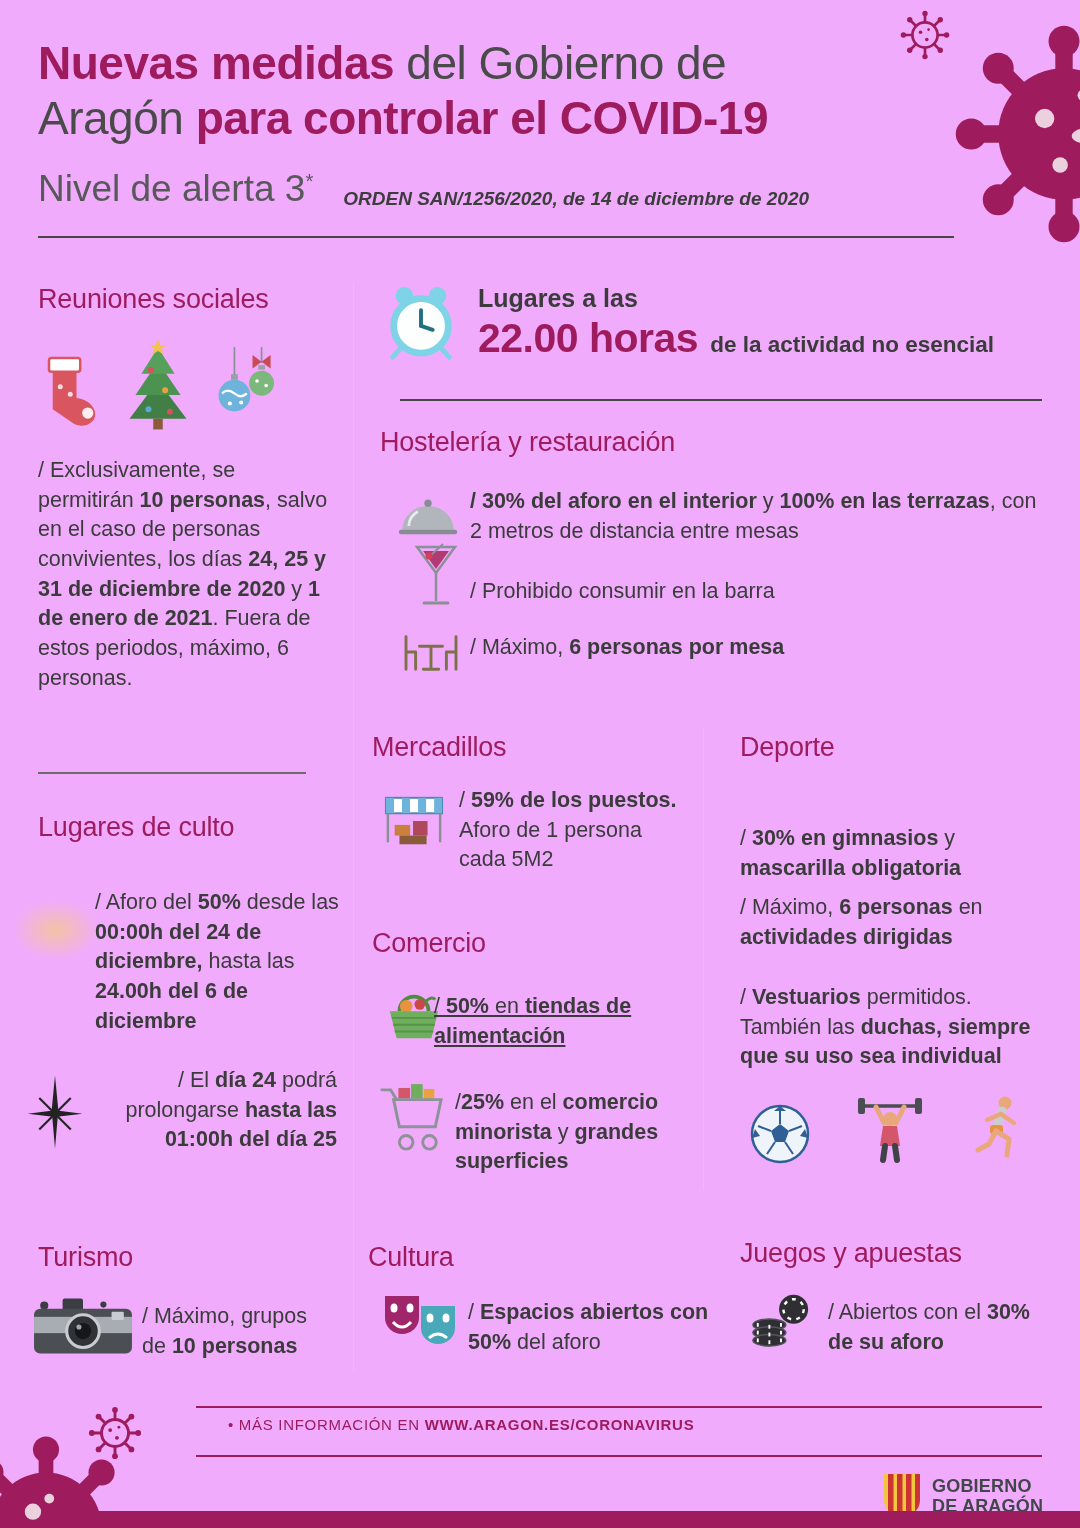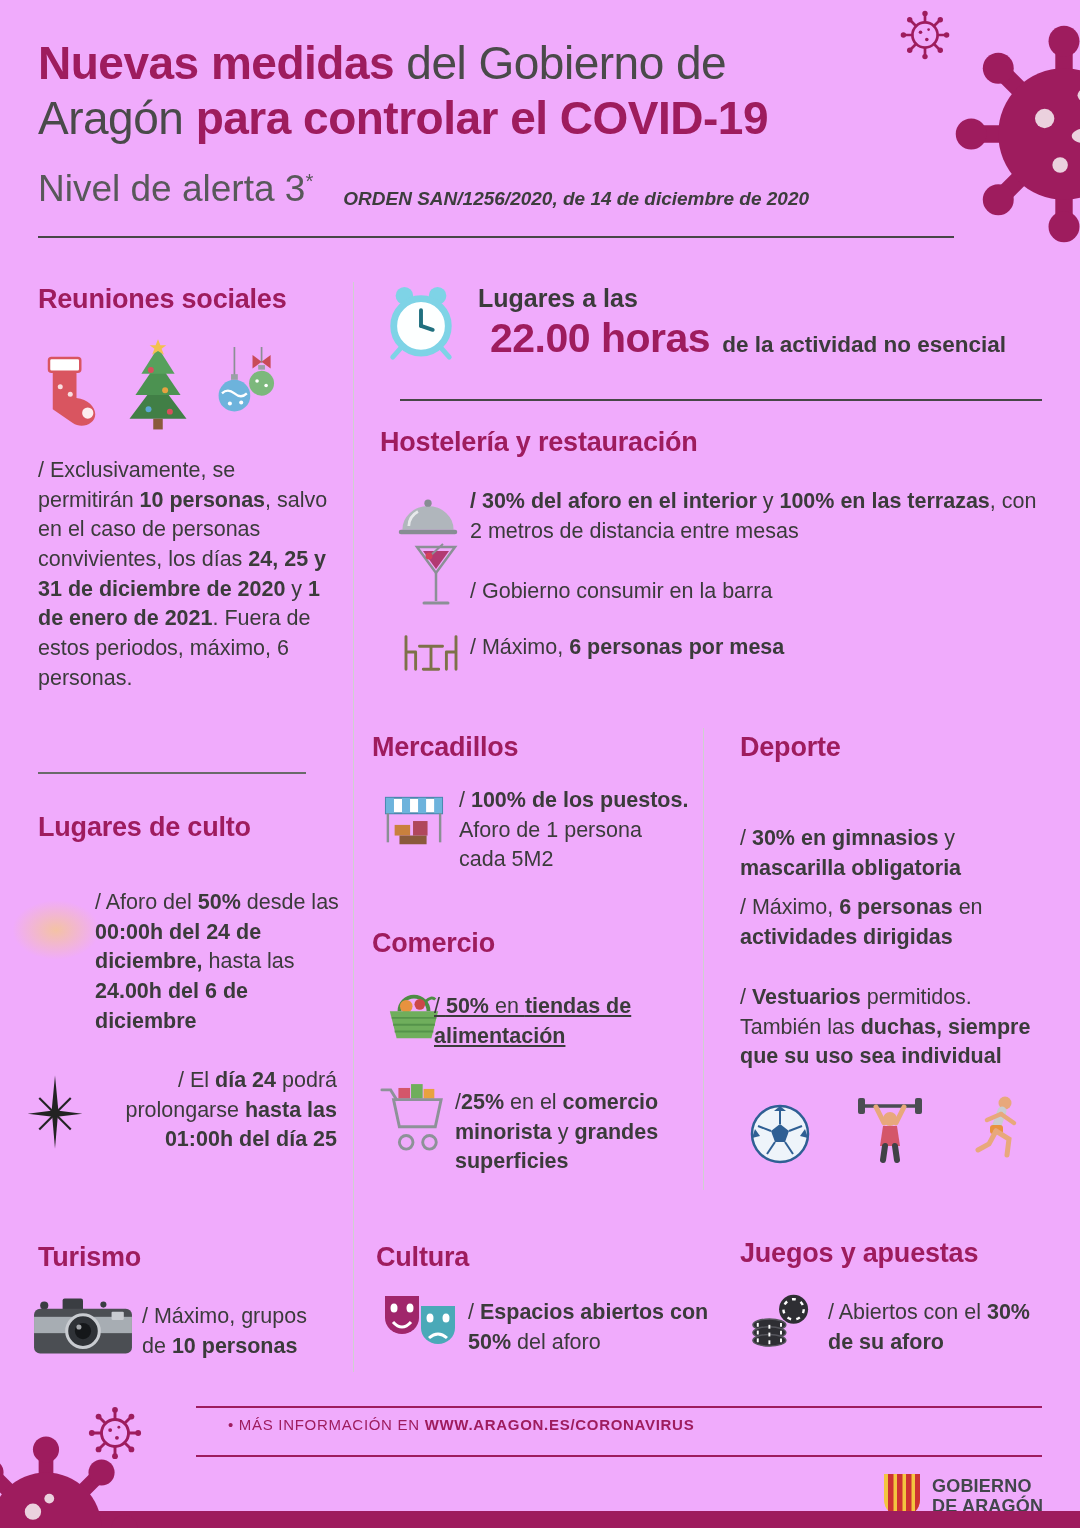--- a/index.html
+++ b/index.html
@@ -4,32 +4,32 @@
 <style>
   :root{ --accent:#9E1C5E; --dark:#3B3B3B; }
   *{margin:0;padding:0;box-sizing:border-box;}
   html,body{background:#ececec;}
   body{font-family:"Liberation Sans", sans-serif;}
   .page{position:relative;width:1080px;height:1528px;background:#f0abfc;overflow:hidden;margin:0 auto;}
   .ab{position:absolute;}
   .b{font-weight:700;}
   .m{color:var(--accent);}
   .title{font-size:46px;line-height:1.2;color:#4a4a4a;font-weight:400;letter-spacing:-0.5px;}
-  .h2{font-size:27px;font-weight:700;color:var(--accent);letter-spacing:-0.2px;}
+  .h2{font-size:27px;font-weight:400;color:var(--accent);letter-spacing:-0.2px;}
   .txt{font-size:21.5px;line-height:1.38;color:var(--dark);}
   .rule{background:#474747;height:2px;}
   .rule2{background:#6a6a6a;height:1.5px;}
   .vrule{background:#cfcfcf;width:1px;}
   .frule{background:var(--accent);height:2px;}
   .alert-level{font-size:37px;color:#58585a;}
   .alert-level sup{font-size:55%;vertical-align:super;}
   .order{font-size:19px;font-style:italic;font-weight:700;color:#3d3d3d;}
   .closure-l1{font-size:25px;font-weight:700;color:var(--dark);}
   .closure-l2{display:flex;align-items:baseline;gap:12px;margin-top:2px;}
-  .closure-time{font-size:41px;font-weight:700;color:var(--accent);letter-spacing:-0.5px;margin-left:12px;}
+  .closure-time{font-size:41px;font-weight:700;color:var(--accent);letter-spacing:-0.5px;}
   .closure-suffix{font-size:22.5px;font-weight:700;color:var(--dark);}
   .xmas-row{display:flex;align-items:flex-end;gap:22px;}
   .sports-row{display:flex;align-items:flex-end;gap:42px;}
   .finfo{font-size:15px;letter-spacing:0.7px;color:var(--accent);}
   .logo{display:flex;align-items:center;gap:10px;}
   .logo-text{font-size:18px;font-weight:700;color:#42464b;line-height:1.12;letter-spacing:0.2px;}
   .glow{background:radial-gradient(ellipse at center, rgba(247,214,92,0.55), rgba(247,214,92,0) 70%);}
   .bottom-bar{background:var(--accent);}
 </style>
 </head>
@@ -215,21 +215,21 @@
   <div class="ab txt" style="left:470px;top:487px;width:578px;"><span class="b">/ 30% del aforo en el interior</span><span> y </span><span class="b">100% en las terrazas</span><span>, con 2 metros de distancia entre mesas</span></div>
 
   <svg class="ab" style="left:414px;top:543px;" width="44" height="72" viewBox="0 0 44 72">
     <polygon points="3,4 41,4 22,30" fill="none" stroke="#8b9096" stroke-width="2.5"></polygon>
     <polygon points="9,8 35,8 22,26" fill="#b23a72"></polygon>
     <line x1="22" y1="30" x2="22" y2="58" stroke="#8b9096" stroke-width="2.5"></line>
     <line x1="10" y1="60" x2="34" y2="60" stroke="#8b9096" stroke-width="3" stroke-linecap="round"></line>
     <line x1="29" y1="1" x2="16" y2="13" stroke="#8b9096" stroke-width="2"></line>
     <circle cx="15" cy="13" r="3.5" fill="#d4405c"></circle>
   </svg>
-  <div class="ab txt" style="left:470px;top:577px;width:520px;"><span>/ Gobierno consumir en la barra</span></div>
+  <div class="ab txt" style="left:470px;top:577px;width:520px;"><span>/ Prohibido consumir en la barra</span></div>
 
   <svg class="ab" style="left:399px;top:627px;" width="64" height="50" viewBox="0 0 66 52">
     <g stroke="#7d7148" stroke-width="3" stroke-linecap="round" fill="none">
       <path d="M7,10 V44 M7,26 h10 M17,26 V44"></path>
       <path d="M59,10 V44 M49,26 h10 M49,26 V44"></path>
       <path d="M33,20 V44 M21,20 h24 M25,44 h16"></path>
     </g>
   </svg>
   <div class="ab txt" style="left:470px;top:633px;width:520px;"><span>/  Máximo, </span><span class="b">6 personas por mesa</span></div>
 
@@ -241,21 +241,21 @@
         <rect x="19.6" y="6" width="8.3" height="16"></rect>
       <rect x="36.2" y="6" width="8.3" height="16"></rect>
         <rect x="52.8" y="6" width="8.2" height="16"></rect>
     </g>
     <line x1="5" y1="22" x2="5" y2="52" stroke="#8a8f94" stroke-width="2.5"></line>
     <line x1="59" y1="22" x2="59" y2="52" stroke="#8a8f94" stroke-width="2.5"></line>
     <rect x="12" y="34" width="16" height="11" fill="#c9803d"></rect>
     <rect x="31" y="30" width="15" height="15" fill="#b0485c"></rect>
     <rect x="17" y="45" width="28" height="9" fill="#8a5a3b"></rect>
   </svg>
-  <div class="ab txt" style="left:459px;top:786px;width:235px;"><span>/ </span><span class="b">100% de los puestos.</span><span> Aforo de 1 persona cada 5M2</span></div>
+  <div class="ab txt" style="left:459px;top:786px;width:235px;"><span>/ </span><span class="b">59% de los puestos.</span><span> Aforo de 1 persona cada 5M2</span></div>
 
   <div class="ab h2" style="left:372px;top:928px;">Comercio</div>
   <svg class="ab" style="left:383px;top:986px;" width="62" height="58" viewBox="0 0 64 60">
     <path d="M17,26 a15,15 0 0 1 30,0" fill="none" stroke="#4e8c43" stroke-width="4"></path>
     <circle cx="24" cy="21" r="6.5" fill="#e8923f"></circle>
     <circle cx="38" cy="19" r="5.5" fill="#cc4848"></circle>
     <path d="M44,16 q6,-6 10,-2" stroke="#4e8c43" stroke-width="3" fill="none"></path>
     <path d="M7,26 h50 l-7,28 h-36 z" fill="#6fae5c"></path>
     <g stroke="#55934a" stroke-width="2">
       <line x1="9" y1="33" x2="55" y2="33"></line>
@@ -313,21 +313,21 @@
       <circle cx="37" cy="9" r="6.5" fill="#e8a87c"></circle>
       <line x1="34" y1="17" x2="28" y2="34" stroke="#c9cdd2" stroke-width="9" stroke-linecap="round"></line>
       <line x1="33" y1="20" x2="46" y2="29" stroke="#e8a87c" stroke-width="4.5" stroke-linecap="round"></line>
       <line x1="33" y1="20" x2="19" y2="26" stroke="#e8a87c" stroke-width="4.5" stroke-linecap="round"></line>
       <rect x="22" y="31" width="13" height="9" rx="3" fill="#e8923f"></rect>
       <path d="M28,37 l13,8 l-2,16" fill="none" stroke="#e8a87c" stroke-width="5" stroke-linecap="round"></path>
       <path d="M28,37 l-7,13 l-11,6" fill="none" stroke="#e8a87c" stroke-width="5" stroke-linecap="round"></path>
     </svg>
   </div>
 
-  <div class="ab h2" style="left:376px;top:1242px;">Cultura</div>
+  <div class="ab h2" style="left:368px;top:1242px;">Cultura</div>
   <svg class="ab" style="left:381px;top:1292px;" width="78" height="62" viewBox="0 0 78 62">
     <path d="M4,4 h34 v22 a17,16 0 0 1 -34,0 z" fill="#a0266b"></path>
     <ellipse cx="13" cy="16" rx="3.5" ry="4.5" fill="#ffffff"></ellipse>
     <ellipse cx="29" cy="16" rx="3.5" ry="4.5" fill="#ffffff"></ellipse>
     <path d="M12,30 q9,10 18,0" stroke="#ffffff" stroke-width="3" fill="none"></path>
     <path d="M40,14 h34 v22 a17,16 0 0 1 -34,0 z" fill="#4aa9b8"></path>
     <ellipse cx="49" cy="26" rx="3.5" ry="4.5" fill="#ffffff"></ellipse>
     <ellipse cx="65" cy="26" rx="3.5" ry="4.5" fill="#ffffff"></ellipse>
     <path d="M48,46 q9,-8 18,0" stroke="#ffffff" stroke-width="3" fill="none"></path>
   </svg>

